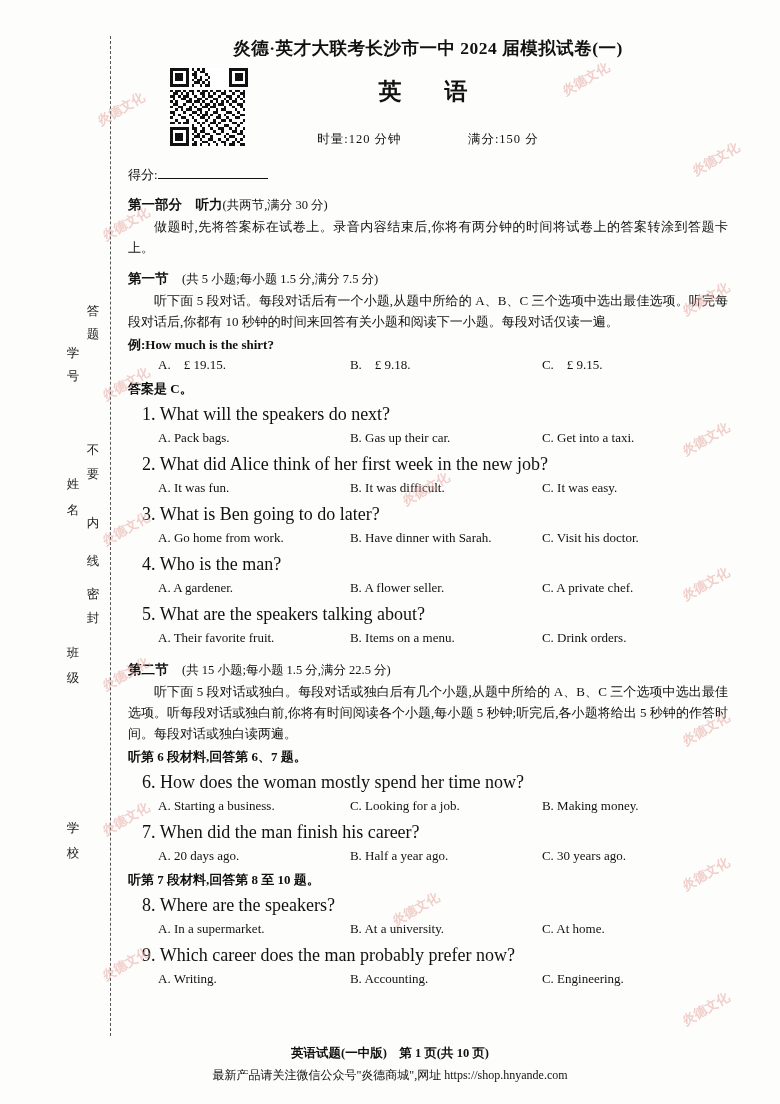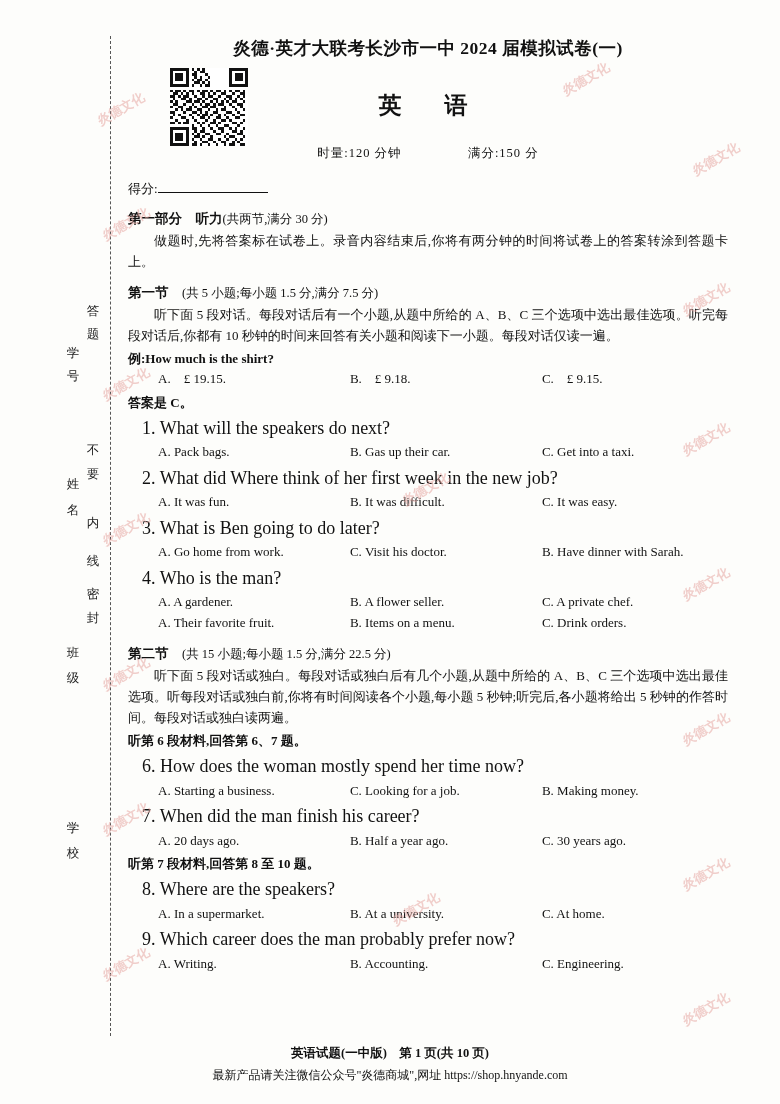--- a/index.html
+++ b/index.html
@@ -56,21 +56,21 @@
   .qr {
     position: absolute;
     left: 42px; top: 40px;
     width: 78px; height: 78px;
   }
   .subject {
     text-align: center;
     font-size: 23px;
     font-weight: bold;
     letter-spacing: 10px;
-    margin-top: 30px;
+    margin-top: 16px;
   }
   .meta {
     text-align: center;
     font-size: 12.5px;
     margin-top: 24px;
     letter-spacing: 1px;
   }
   .meta .gap { display:inline-block; width: 58px; }
   .score {
     margin-top: 18px;
@@ -414,41 +414,42 @@
     </div>
     <p class="flush">答案是 C。</p>
 
     <p class="qline"><span>1.</span> <span>What will the speakers do next?</span></p>
     <div class="opts">
       <span>A. Pack bags.</span>
       <span>B. Gas up their car.</span>
       <span>C. Get into a taxi.</span>
     </div>
 
-    <p class="qline"><span>2.</span> <span>What did Where think of her first week in the new job?</span></p>
+    <p class="qline"><span>2.</span> <span>What did Alice think of her first week in the new job?</span></p>
     <div class="opts">
       <span>A. It was fun.</span>
       <span>B. It was difficult.</span>
       <span>C. It was easy.</span>
     </div>
 
     <p class="qline"><span>3.</span> <span>What is Ben going to do later?</span></p>
     <div class="opts">
       <span>A. Go home from work.</span>
+      <span>B. Have dinner with Sarah.</span>
       <span>C. Visit his doctor.</span>
-      <span>B. Have dinner with Sarah.</span>
     </div>
 
     <p class="qline"><span>4.</span> <span>Who is the man?</span></p>
     <div class="opts">
       <span>A. A gardener.</span>
       <span>B. A flower seller.</span>
       <span>C. A private chef.</span>
     </div>
 
+    <p class="qline"><span>5.</span> <span>What are the speakers talking about?</span></p>
     <div class="opts">
       <span>A. Their favorite fruit.</span>
       <span>B. Items on a menu.</span>
       <span>C. Drink orders.</span>
     </div>
 
     <div class="sec-head">
       <span>第二节</span>　<span class="sub">(共 15 小题;每小题 1.5 分,满分 22.5 分)</span>
     </div>
     <p class="body">听下面 5 段对话或独白。每段对话或独白后有几个小题,从题中所给的 A、B、C 三个选项中选出最佳选项。听每段对话或独白前,你将有时间阅读各个小题,每小题 5 秒钟;听完后,各小题将给出 5 秒钟的作答时间。每段对话或独白读两遍。</p>

